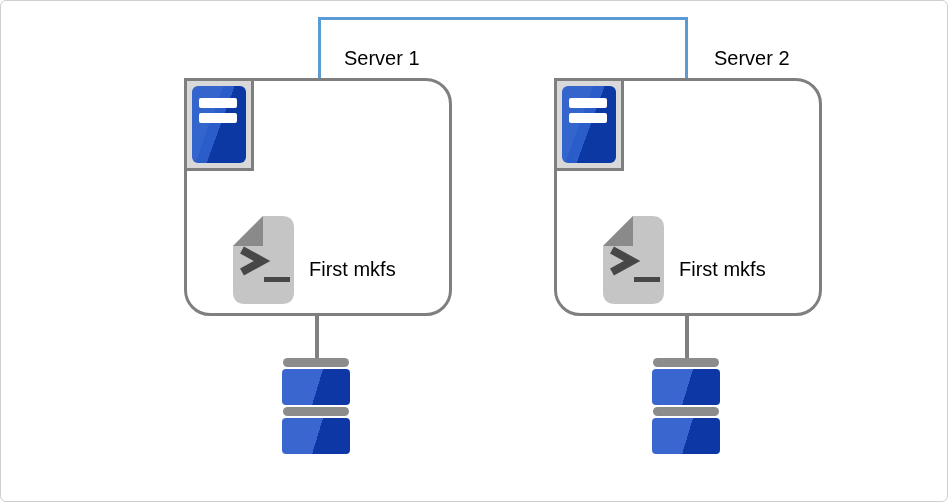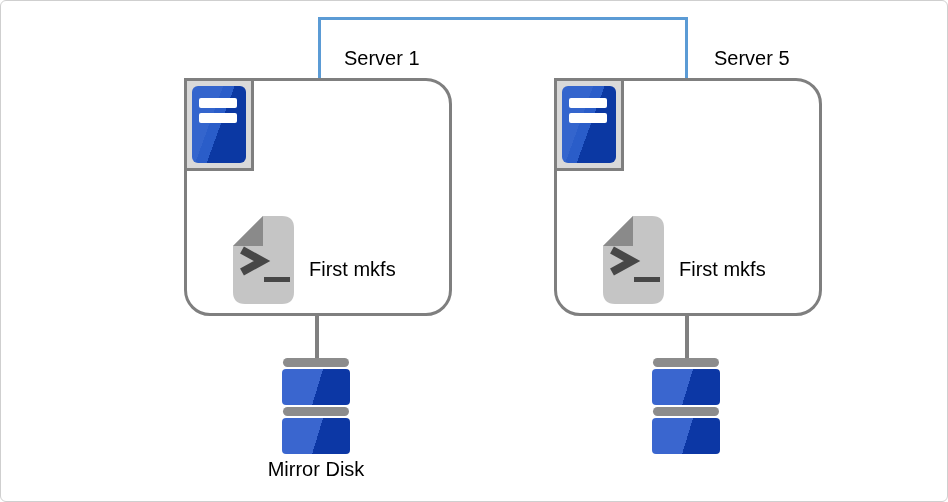--- a/index.html
+++ b/index.html
@@ -118,25 +118,24 @@
 
     <div class="disk-link"></div>
 
     <div class="disk">
       <div class="platter-cap c1"></div>
       <div class="platter p1"></div>
       <div class="platter-cap c2"></div>
       <div class="platter p2"></div>
     </div>
 
-    <div class="disk-label">Mirror Disk</div>
   </div>
 
   <div class="server-group" id="server-group-2">
-    <div class="server-label">Server 5</div>
+    <div class="server-label">Server 2</div>
     <div class="node-box"></div>
 
     <div class="server-icon-frame"></div>
     <div class="server-tower"></div>
     <div class="tower-slot s1"></div>
     <div class="tower-slot s2"></div>
 
     <svg class="terminal-icon" viewBox="0 0 61 88" xmlns="http://www.w3.org/2000/svg">
       <path d="M30 0 H49 Q61 0 61 12 V76 Q61 88 49 88 H12 Q0 88 0 76 V30 Z" fill="#c5c5c5"></path>
       <path d="M30 0 L0 30 H30 Z" fill="#8a8a8a"></path>

